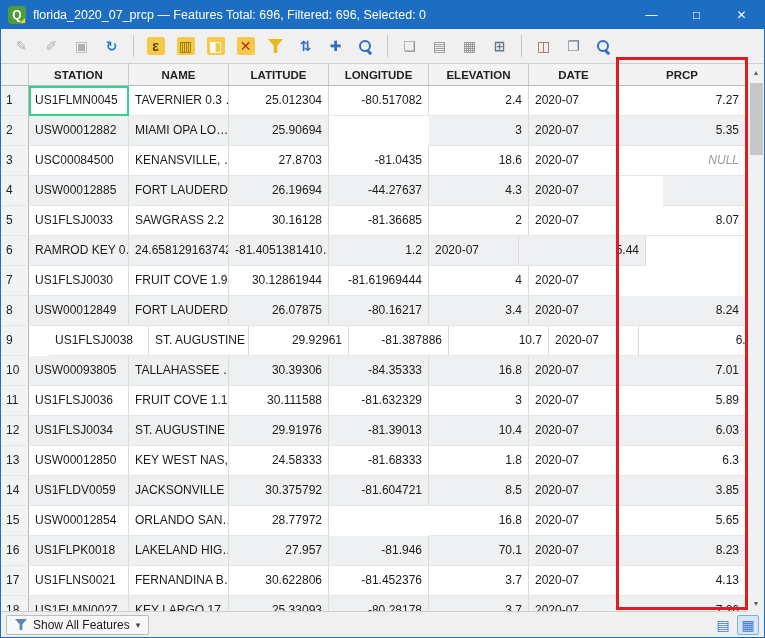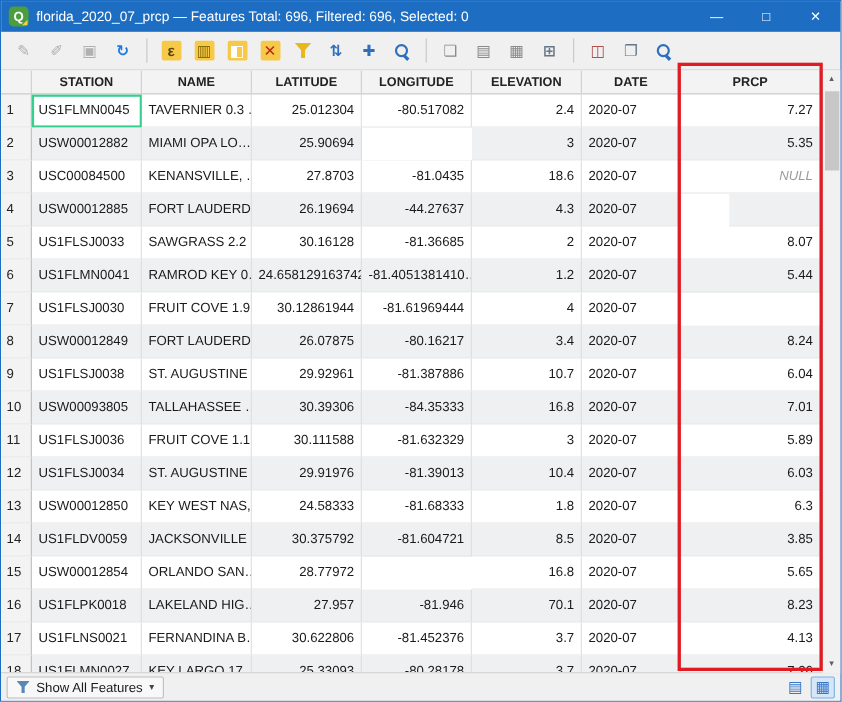--- a/index.html
+++ b/index.html
@@ -245,21 +245,20 @@
             <div class="td align-left" style="width: 100px;">US1FLSJ0033</div>
             <div class="td align-left" style="width: 100px;">SAWGRASS 2.2 …</div>
             <div class="td align-right" style="width: 100px;">30.16128</div>
             <div class="td align-right" style="width: 100px;">-81.36685</div>
             <div class="td align-right" style="width: 100px;">2</div>
             <div class="td align-left" style="width: 90px;">2020-07</div>
             <div class="td align-right" style="width: 127px;">8.07</div>
           </div>
           <div class="trow alt">
             <div class="td rownum">6</div>
-            <div class="td align-left" style="width: 100px;">US1FLMN0041</div>
             <div class="td align-left" style="width: 100px;">RAMROD KEY 0…</div>
             <div class="td align-right" style="width: 100px;">24.6581291637423</div>
             <div class="td align-right" style="width: 100px;">-81.4051381410…</div>
             <div class="td align-right" style="width: 100px;">1.2</div>
             <div class="td align-left" style="width: 90px;">2020-07</div>
             <div class="td align-right" style="width: 127px;">5.44</div>
           </div>
           <div class="trow">
             <div class="td rownum">7</div>
             <div class="td align-left" style="width: 100px;">US1FLSJ0030</div>
@@ -275,21 +274,21 @@
             <div class="td align-left" style="width: 100px;">USW00012849</div>
             <div class="td align-left" style="width: 100px;">FORT LAUDERD…</div>
             <div class="td align-right" style="width: 100px;">26.07875</div>
             <div class="td align-right" style="width: 100px;">-80.16217</div>
             <div class="td align-right" style="width: 100px;">3.4</div>
             <div class="td align-left" style="width: 90px;">2020-07</div>
             <div class="td align-right" style="width: 127px;">8.24</div>
           </div>
           <div class="trow">
             <div class="td rownum">9</div>
-            <div class="td align-left" style="width: 100px;">US1FLSJ0038</div>
+            <div class="td align-left" style="width: 100px; margin-left: 20px;">US1FLSJ0038</div>
             <div class="td align-left" style="width: 100px;">ST. AUGUSTINE …</div>
             <div class="td align-right" style="width: 100px;">29.92961</div>
             <div class="td align-right" style="width: 100px;">-81.387886</div>
             <div class="td align-right" style="width: 100px;">10.7</div>
             <div class="td align-left" style="width: 90px;">2020-07</div>
             <div class="td align-right" style="width: 127px;">6.04</div>
           </div>
           <div class="trow alt">
             <div class="td rownum">10</div>
             <div class="td align-left" style="width: 100px;">USW00093805</div>

